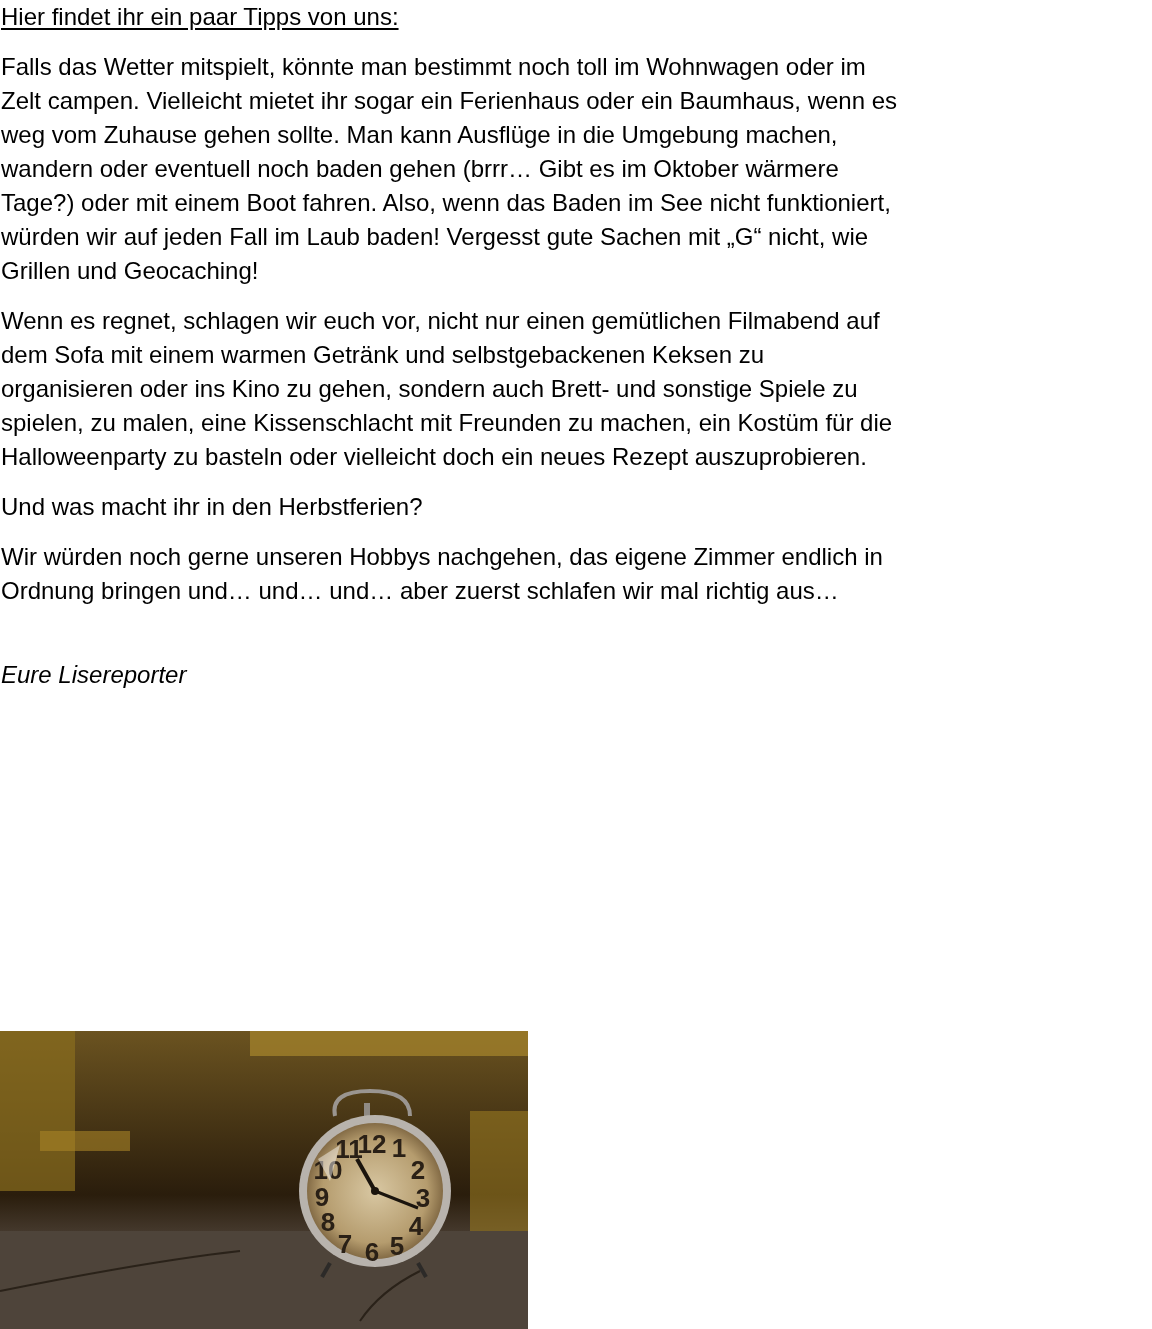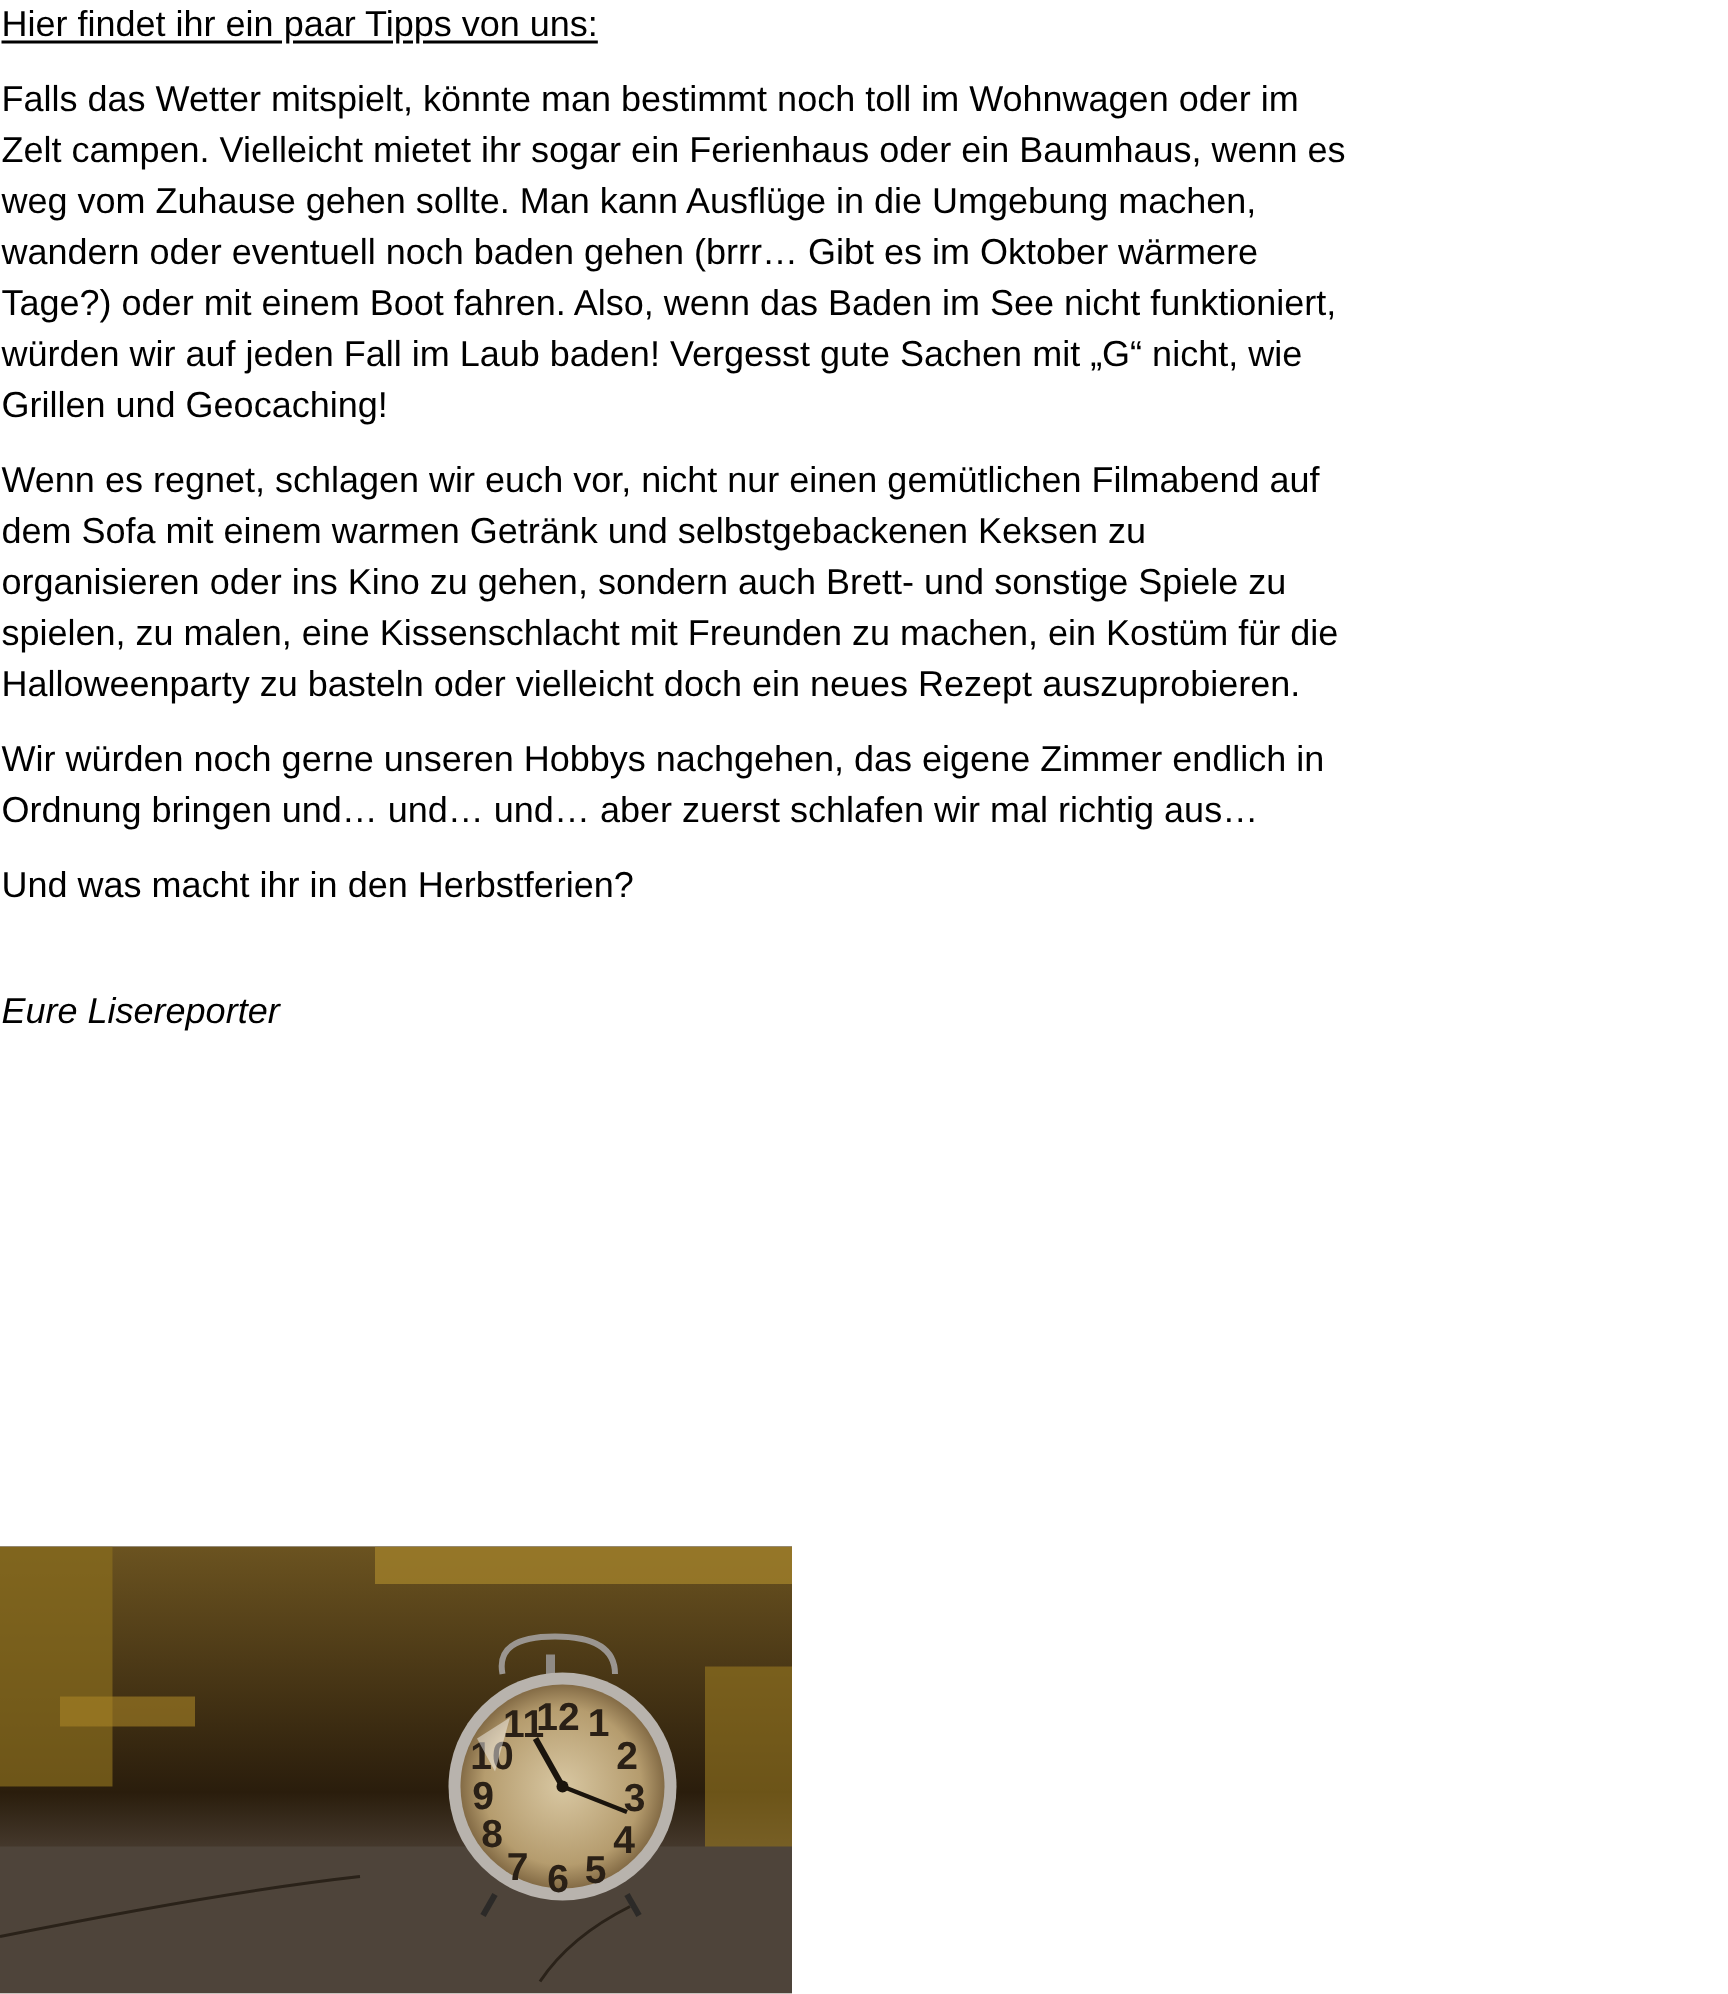--- a/index.html
+++ b/index.html
@@ -18,22 +18,22 @@
     background: linear-gradient(180deg, #3a2a12 0%, #2b1f0e 55%, #4a3f35 70%, #5a4f44 100%);
   }
 </style>
 </head>
 <body>
 
 <div class="doc">
   <p class="heading">Hier findet ihr ein paar Tipps von uns:</p>
   <p><span class="lead">Falls das Wetter mitspielt</span><span>, könnte man bestimmt noch toll im Wohnwagen oder im Zelt campen. Vielleicht mietet ihr sogar ein Ferienhaus oder ein Baumhaus, wenn es weg vom Zuhause gehen sollte. Man kann Ausflüge in die Umgebung machen, wandern oder eventuell noch baden gehen (brrr… Gibt es im Oktober wärmere Tage?) oder mit einem Boot fahren. Also, wenn das Baden im See nicht funktioniert, würden wir auf jeden Fall im Laub baden! Vergesst gute Sachen mit „G“ nicht, wie Grillen und Geocaching!</span></p>
   <p><span class="lead">Wenn es regnet</span><span>, schlagen wir euch vor, nicht nur einen gemütlichen Filmabend auf dem Sofa mit einem warmen Getränk und selbstgebackenen Keksen zu organisieren oder ins Kino zu gehen, sondern auch Brett- und sonstige Spiele zu spielen, zu malen, eine Kissenschlacht mit Freunden zu machen, ein Kostüm für die Halloweenparty zu basteln oder vielleicht doch ein neues Rezept auszuprobieren.</span></p>
+  <p>Und was macht ihr in den Herbstferien?</p>
   <p>Wir würden noch gerne unseren Hobbys nachgehen, das eigene Zimmer endlich in Ordnung bringen und… und… und… aber zuerst schlafen wir mal richtig aus…</p>
-  <p>Und was macht ihr in den Herbstferien?</p>
   <p class="signature">Eure Lisereporter</p>
 </div>
 
 <div class="photo" title="Alte Wecker-Uhr auf Holztisch">
   <svg width="528" height="298" viewBox="0 0 528 298">
     <defs>
       <linearGradient id="bg" x1="0" y1="0" x2="0" y2="1">
         <stop offset="0" stop-color="#6b5320"></stop>
         <stop offset="0.55" stop-color="#2a1d0c"></stop>
         <stop offset="0.68" stop-color="#463a2e"></stop>

